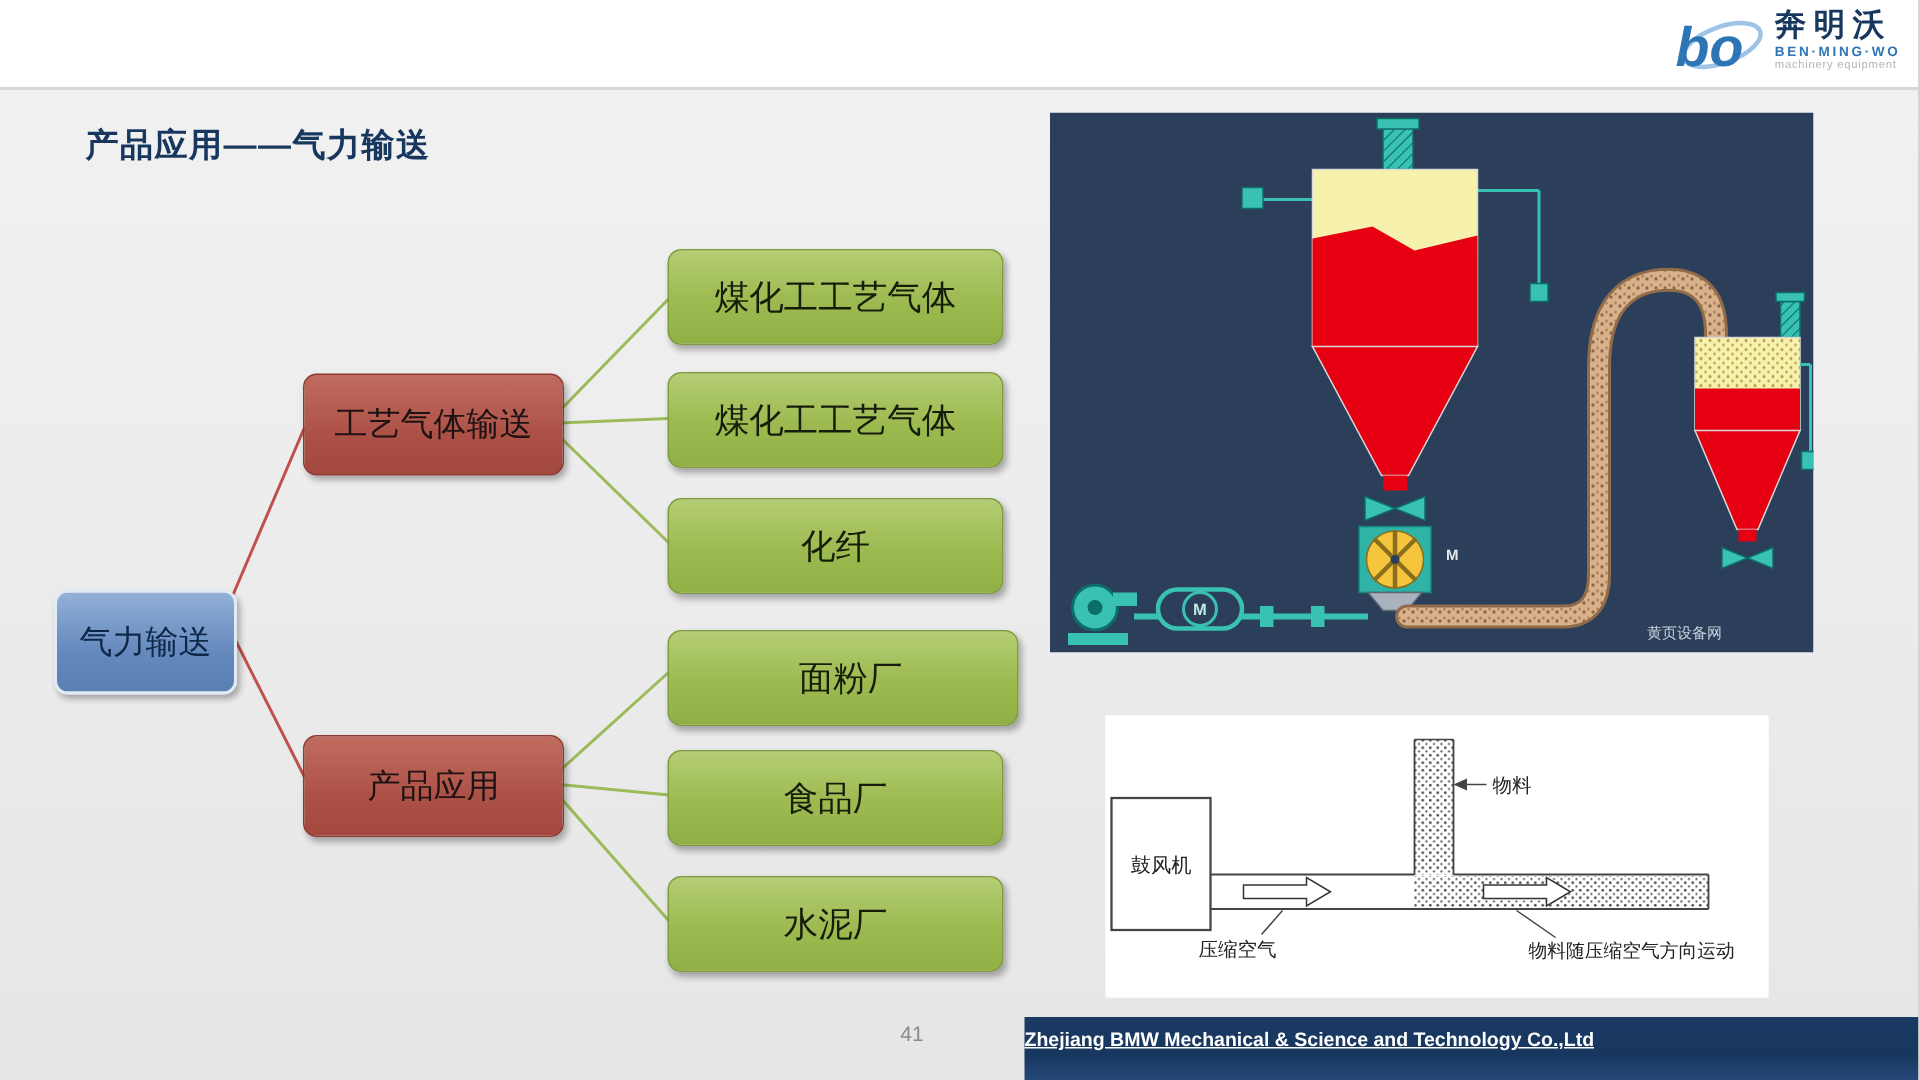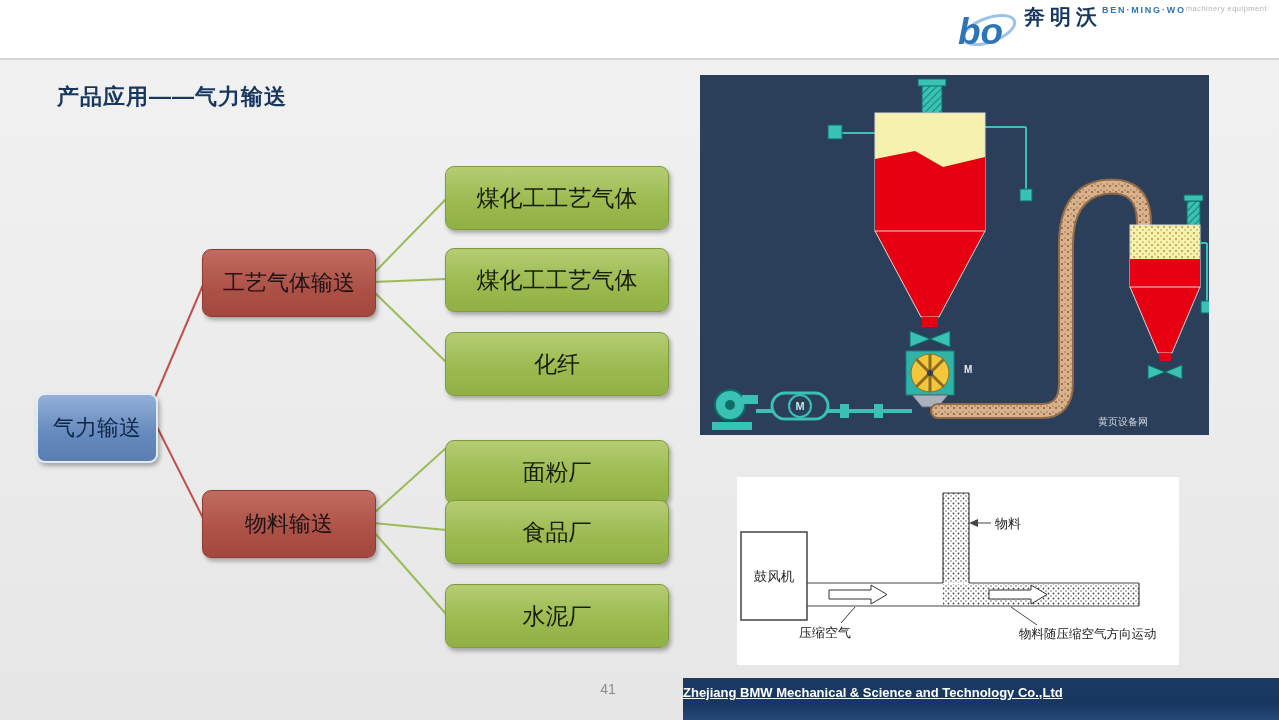--- a/index.html
+++ b/index.html
@@ -3,21 +3,21 @@
 <meta charset="utf-8">
 <style>
   html,body{margin:0;padding:0;background:#c9c9c9;}
   .slide{position:relative;width:1279px;height:720px;overflow:hidden;
          background:linear-gradient(180deg,#f2f2f2 0%,#ebebeb 60%,#e6e6e6 100%);
          font-family:"Liberation Sans", sans-serif;}
   
   .header{position:absolute;top:0;left:0;right:0;height:58px;background:#ffffff;
           border-bottom:2px solid #d6d6d6;z-index:5;}
   .logo{position:absolute;top:5px;right:12px;height:48px;display:flex;align-items:flex-start;gap:7px;}
-  .logo-text{display:flex;flex-direction:row;line-height:1.12;}
+  .logo-text{display:flex;flex-direction:column;line-height:1.12;}
   .logo-cn{font-size:21px;font-weight:bold;color:#17375e;letter-spacing:5px;}
   .logo-en{font-size:9px;font-weight:bold;color:#2e75b6;letter-spacing:1.8px;}
   .logo-tag{font-size:7.5px;color:#b3b3b3;letter-spacing:0.5px;}
   
   .page-title{position:absolute;left:57px;top:82px;font-size:22px;font-weight:bold;
               color:#17375e;letter-spacing:1px;z-index:3;}
   
   .node{position:absolute;display:flex;align-items:center;justify-content:center;
         border-radius:9px;z-index:2;text-align:center;}
   .node.blue{left:36px;top:393px;width:118px;height:66px;font-size:22px;color:#0f2748;
@@ -25,21 +25,21 @@
         border:2px solid #e2eaf4;box-shadow:2px 3px 4px rgba(0,0,0,.3);}
   .node.red{width:172px;height:66px;font-size:22px;color:#1d1313;
         background:linear-gradient(180deg,#c16c60 0%,#ad5147 60%,#a3483e 100%);
         border:1px solid #8d3a31;box-shadow:2px 3px 4px rgba(0,0,0,.3);}
   .red1{left:202px;top:249px;}
   .red2{left:202px;top:490px;}
   .node.green{left:445px;width:222px;height:62px;font-size:23px;color:#161d09;
         background:linear-gradient(180deg,#b5cd74 0%,#9cba50 55%,#90b046 100%);
         border:1px solid #7e9c3a;box-shadow:2px 3px 4px rgba(0,0,0,.3);}
   .g0{top:166px;} .g1{top:248px;} .g2{top:332px;}
-  .g3{top:440px;} .g4{top:500px;} .g5{top:584px;}
+  .g3{top:420px;padding-left:10px;} .g4{top:500px;} .g5{top:584px;}
   .connectors{position:absolute;left:0;top:0;width:1279px;height:720px;z-index:1;pointer-events:none;}
   
   .sys-img{position:absolute;left:700px;top:75px;width:509px;height:360px;z-index:2;}
   .schematic{position:absolute;left:737px;top:477px;width:442px;height:188px;background:#ffffff;z-index:2;}
   
   .footer-num{position:absolute;left:583px;top:681px;width:50px;text-align:center;
               font-size:14px;color:#8b8b8b;z-index:4;}
   .footer-bar{position:absolute;left:683px;right:0;top:678px;height:42px;z-index:4;
               background:linear-gradient(180deg,#1b3a64 0%,#17375e 60%,#27497a 100%);
               color:#ffffff;font-weight:bold;font-size:13px;text-align:left;
@@ -72,21 +72,21 @@
     <line x1="373" y1="274" x2="446" y2="199" stroke="#9bbb59" stroke-width="2"></line>
     <line x1="373" y1="282" x2="446" y2="279" stroke="#9bbb59" stroke-width="2"></line>
     <line x1="373" y1="291" x2="446" y2="362" stroke="#9bbb59" stroke-width="2"></line>
     <line x1="373" y1="514" x2="446" y2="448" stroke="#9bbb59" stroke-width="2"></line>
     <line x1="373" y1="523" x2="446" y2="530" stroke="#9bbb59" stroke-width="2"></line>
     <line x1="373" y1="531" x2="446" y2="614" stroke="#9bbb59" stroke-width="2"></line>
   </svg>
 
   <div class="node blue">气力输送</div>
   <div class="node red red1">工艺气体输送</div>
-  <div class="node red red2">物料输送</div>
+  <div class="node red red2">产品应用</div>
   <div class="node green g0">煤化工工艺气体</div>
   <div class="node green g1">煤化工工艺气体</div>
   <div class="node green g2">化纤</div>
   <div class="node green g3">面粉厂</div>
   <div class="node green g4">食品厂</div>
   <div class="node green g5">水泥厂</div>
 
   <div class="sys-img">
     <svg width="509" height="360" viewBox="0 0 509 360">
       <defs>

